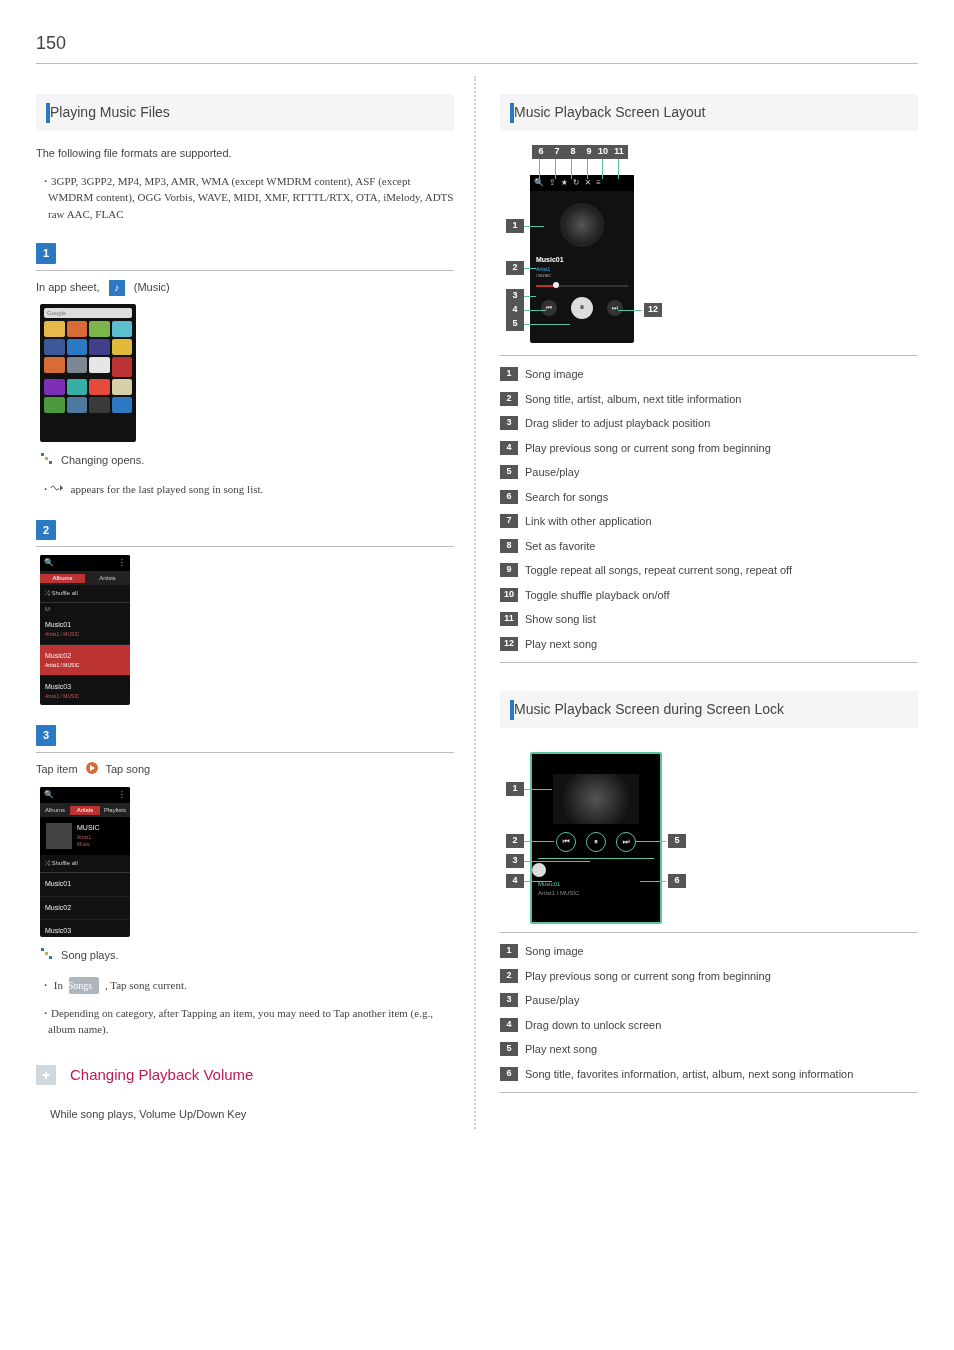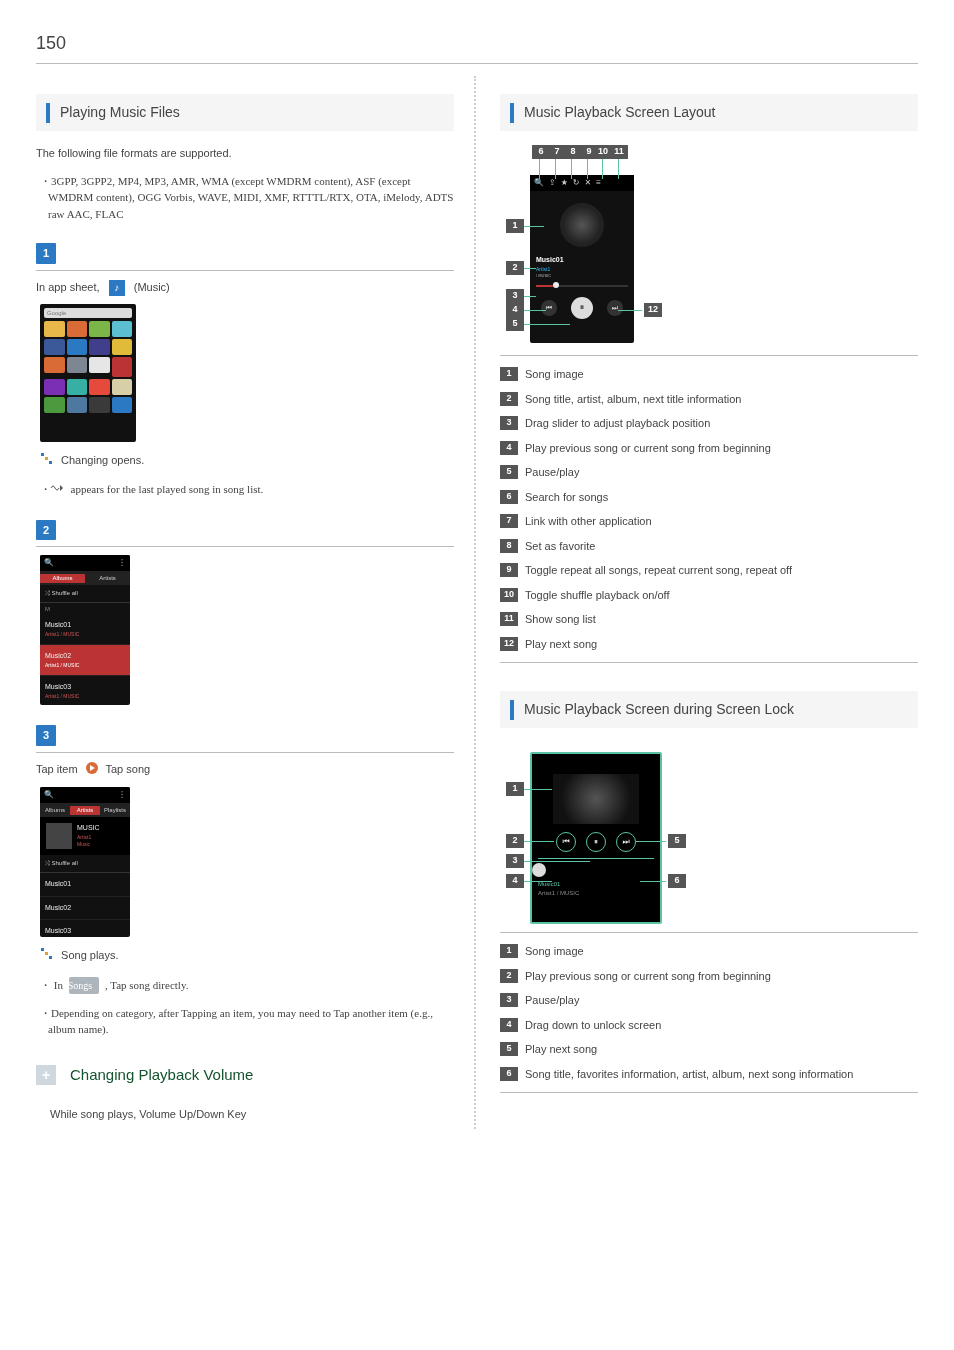--- a/index.html
+++ b/index.html
@@ -47,21 +47,20 @@
   .divider-vert {
     width: 0;
     border-left: 2px dotted #ccc;
     margin: 0 2px;
     align-self: stretch;
   }
 
   .section-bar {
     display: flex;
     align-items: center;
-    gap: 10px;
     background: #f5f5f5;
     padding: 8px 10px;
     margin: 18px 0 14px 0;
   }
   .section-bar .stripe {
     width: 4px;
     height: 20px;
     background: #2b78c3;
   }
   .section-bar .label {
@@ -81,21 +80,21 @@
     background: #d0d8df;
     display: flex;
     align-items: center;
     justify-content: center;
     color: #fff;
     font-size: 14px;
     font-weight: bold;
   }
   .plus-label {
     font-size: 15px;
-    color: #14532d;
+    color: #be185d;
   }
 
   .step-badge {
     display: inline-block;
     background: #2b78c3;
     color: #fff;
     font-weight: bold;
     font-size: 11px;
     padding: 2px 7px;
     margin: 10px 0 6px 0;
@@ -594,21 +593,21 @@
               <rect x="1" y="1" width="3" height="3" fill="#2b78c3"></rect>
               <rect x="5" y="5" width="3" height="3" fill="#d9a23a"></rect>
               <rect x="9" y="9" width="3" height="3" fill="#2b78c3"></rect>
             </svg>
         </span>
         <span>  Song plays.</span>
       </div>
       <div class="bullet">
         <span>In </span>
         <span class="small-tag">Songs</span>
-        <span> , Tap song directly.</span>
+        <span> , Tap song current.</span>
       </div>
       <div class="bullet">Depending on category, after Tapping an item, you may need to Tap another item (e.g., album name).</div>
 
       <div class="plus-bar">
         <div class="plus-box">+</div>
         <div class="plus-label">Changing Playback Volume</div>
       </div>
       <div class="inbox-indent">While song plays, Volume Up/Down Key</div>
     </div>
 

